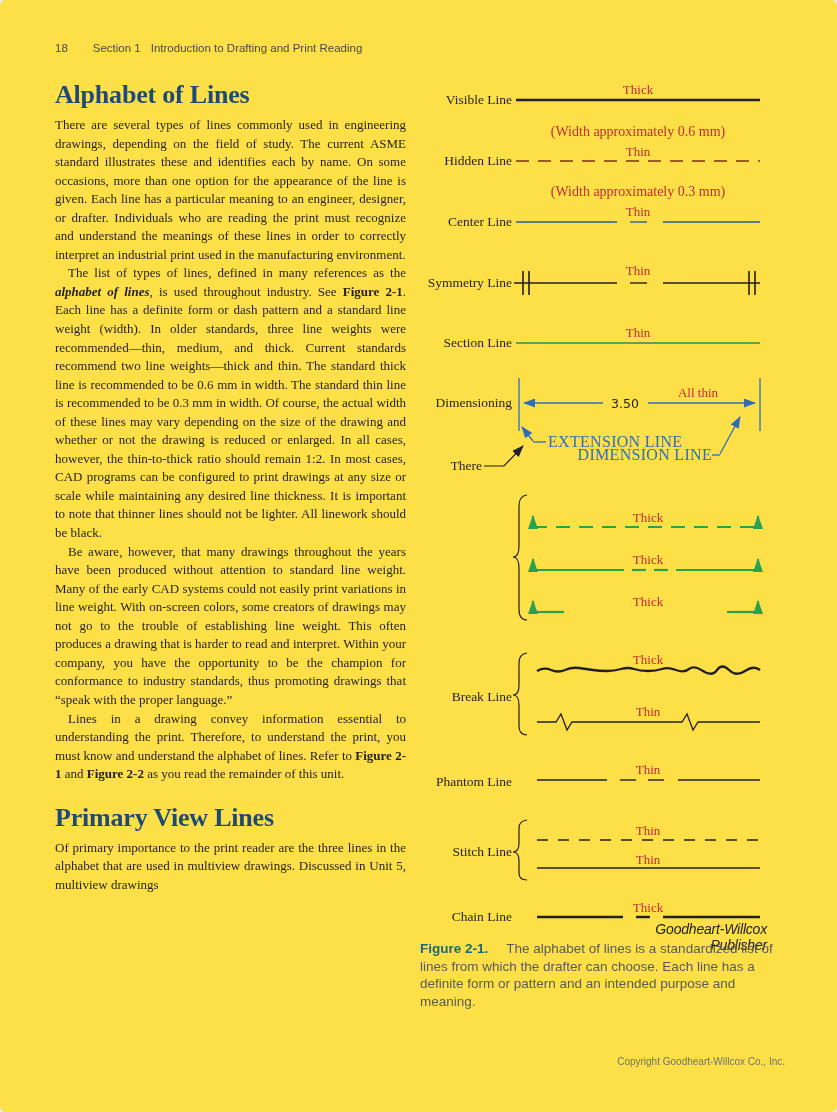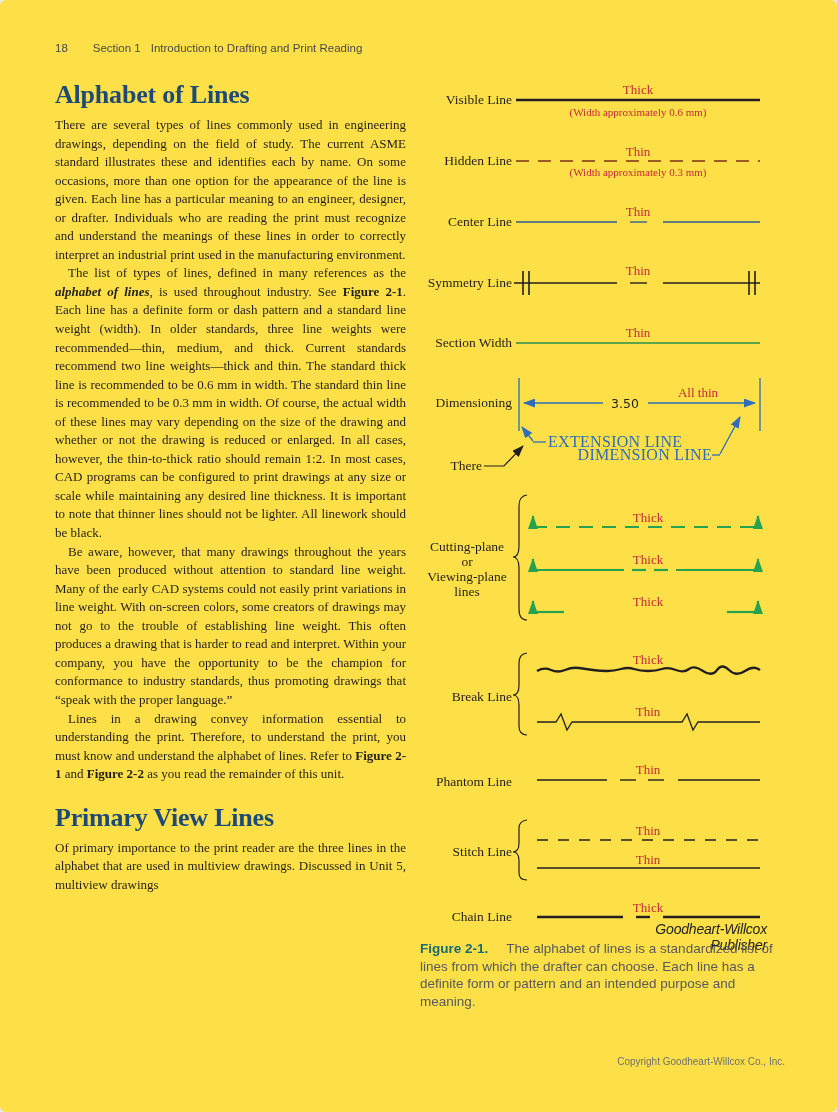--- a/index.html
+++ b/index.html
@@ -32,21 +32,21 @@
   .fk{fill:var(--line-black,#231f20);stroke:none;}
   .fcut{fill:var(--cutting-green,#27a24f);stroke:none;}
   .fdim{fill:var(--dimension-blue,#2f6db8);stroke:none;}
   .fl{position:absolute;left:0;width:92px;text-align:right;font-size:13.5px;line-height:16px;
       color:var(--line-black,#231f20);}
   .fl.leader{width:62px;}
   .fl.block{width:94px;text-align:center;line-height:15px;}
   .fr{position:absolute;text-align:center;font-size:13px;line-height:16px;color:var(--label-red,#c32b38);}
   .fr.pos-a{left:96px;width:244px;}
   .fr.pos-b{left:113px;width:230px;}
-  .fr.small{font-size:11px;}
+  .fr.small{font-size:14px;margin-top:20px;}
   .fb{position:absolute;font-size:16px;line-height:14px;letter-spacing:0.3px;
       color:var(--dimension-blue,#2f6db8);}
   .dimval{position:absolute;left:180px;top:321px;width:50px;text-align:center;
           font-family:"DejaVu Sans",sans-serif;font-size:12.5px;color:var(--line-black,#231f20);}
   .credit{position:absolute;left:200px;top:846px;width:147px;text-align:right;
           font-family:"Liberation Sans",sans-serif;font-style:italic;font-size:14px;
           letter-spacing:-0.2px;color:#222;}
   
   .caption{position:absolute;left:420px;top:940px;width:356px;
            font-family:"Liberation Sans",sans-serif;font-size:13.5px;line-height:17.5px;
@@ -177,29 +177,23 @@
         <line x1="117" y1="842" x2="203" y2="842"></line>
           <line x1="216" y1="842" x2="230" y2="842"></line>
           <line x1="243" y1="842" x2="340" y2="842"></line>
       </g>
     </svg>
 
     <div class="fl" style="top:17px">Visible Line</div>
     <div class="fl" style="top:78px">Hidden Line</div>
     <div class="fl" style="top:139px">Center Line</div>
     <div class="fl" style="top:200px">Symmetry Line</div>
-    <div class="fl" style="top:260px">Section Width</div>
+    <div class="fl" style="top:260px">Section Line</div>
     <div class="fl" style="top:320px">Dimensioning</div>
     <div class="fl leader" style="top:383px">There</div>
-    <div class="fl block" style="top:464px">
-      <div>Cutting-plane</div>
-      <div>or</div>
-      <div>Viewing-plane</div>
-      <div>lines</div>
-    </div>
     <div class="fl" style="top:614px">Break Line</div>
     <div class="fl" style="top:699px">Phantom Line</div>
     <div class="fl" style="top:769px">Stitch Line</div>
     <div class="fl" style="top:834px">Chain Line</div>
 
     <div class="fr pos-a" style="top:7px">Thick</div>
     <div class="fr pos-a small" style="top:29px">(Width approximately 0.6 mm)</div>
     <div class="fr pos-a" style="top:69px">Thin</div>
     <div class="fr pos-a small" style="top:89px">(Width approximately 0.3 mm)</div>
     <div class="fr pos-a" style="top:129px">Thin</div>

